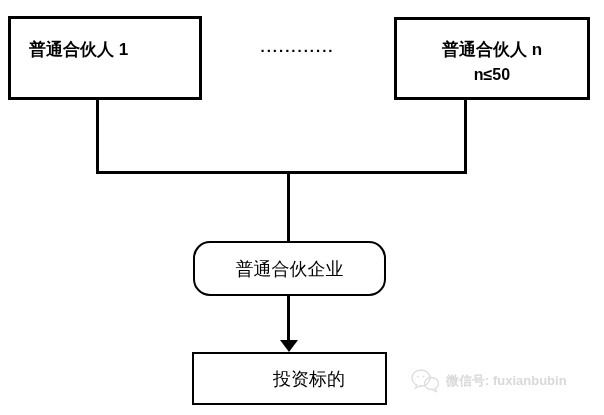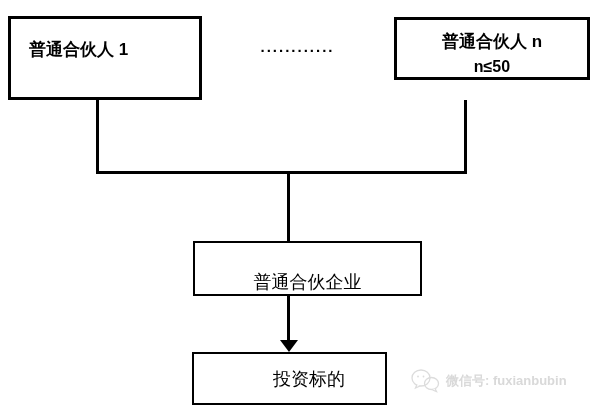--- a/index.html
+++ b/index.html
@@ -22,39 +22,40 @@
     border: 3px solid #000000;
     box-sizing: border-box;
   }
   .box-gp1 {
     left: 8px; top: 16px; width: 194px; height: 84px;
     padding: 19px 0 0 18px;
     font-size: 17px;
     font-weight: bold;
   }
   .box-gpn {
-    left: 394px; top: 17px; width: 196px; height: 63px;
+    left: 394px; top: 17px; width: 196px; height: 83px;
     text-align: center;
-    padding-top: 9px;
+    padding-top: 17px;
     font-size: 17px;
     font-weight: bold;
     line-height: 1.55;
   }
   .box-gpn .subline {
     font-size: 16px;
     font-weight: bold;
     text-align: center;
   }
   .box-mid {
-    left: 193px; top: 241px; width: 229px; height: 55px;
+    left: 193px; top: 241px; width: 193px; height: 55px;
     border-width: 2px;
-    display: flex; align-items: flex-end; justify-content: center;
+    display: flex; align-items: center; justify-content: center;
     font-family: "DejaVu Serif", serif;
     font-size: 18px;
     font-weight: normal;
+    border-radius: 17px;
   }
   .box-target {
     left: 192px; top: 352px; width: 195px; height: 53px;
     border-width: 2px;
     display: flex; align-items: center; justify-content: center;
     font-family: "DejaVu Serif", serif;
     font-size: 18px;
     font-weight: normal;
     padding-left: 39px;
   }

